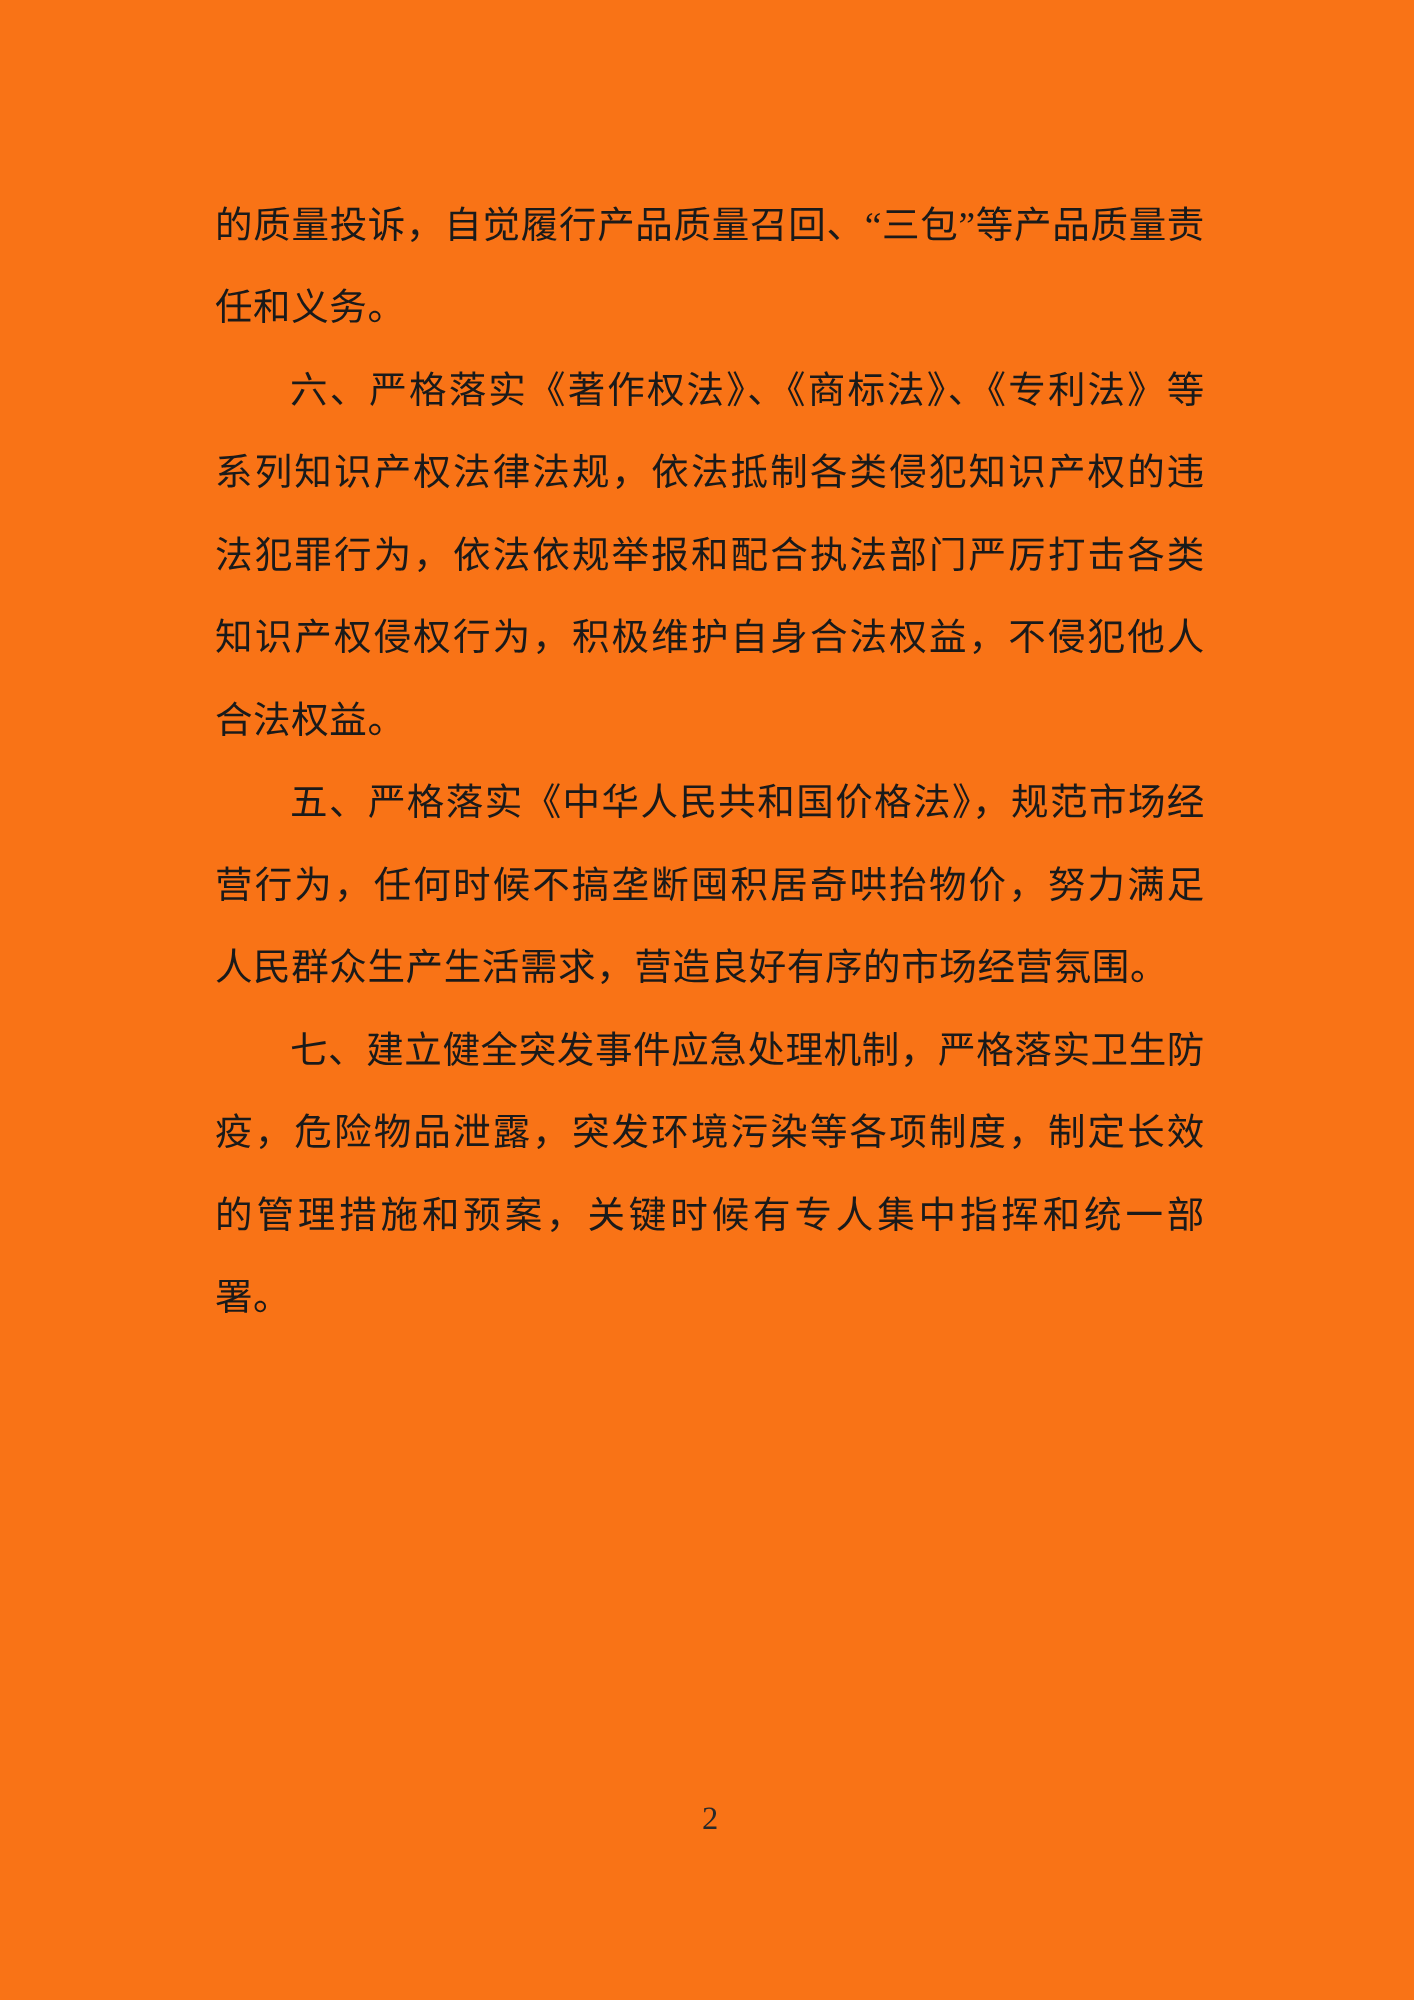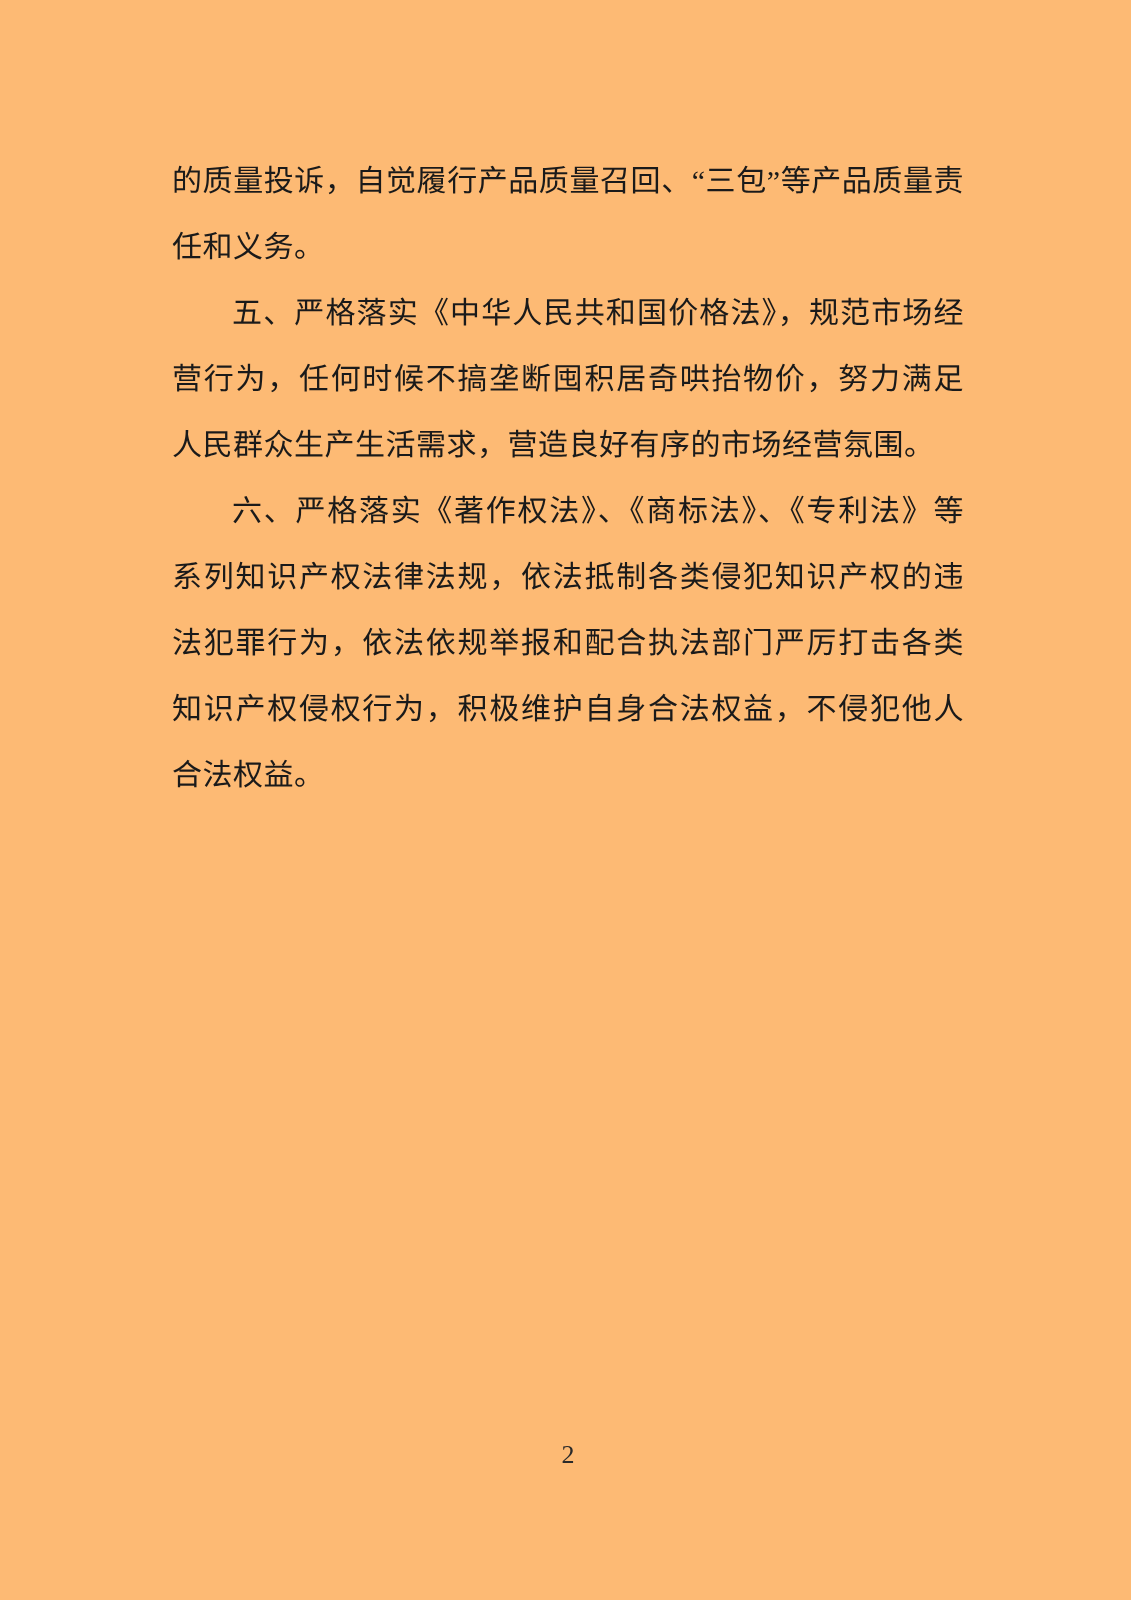--- a/index.html
+++ b/index.html
@@ -4,21 +4,21 @@
 <style>
   html, body {
     margin: 0;
     padding: 0;
     background: #ffffff;
   }
   .page {
     position: relative;
     width: 1131px;
     height: 1600px;
-    background: #fdba74;
+    background: #f97316;
     overflow: hidden;
     font-family: "Liberation Serif", "DejaVu Serif", serif;
     color: #1a1a1a;
   }
   .doc-body {
     position: absolute;
     left: 172px;
     top: 148px;
     width: 792px;
   }
@@ -48,20 +48,21 @@
     line-height: 30px;
     color: #2a2a2a;
   }
 </style>
 </head>
 <body>
 
 <div class="page">
   <div class="doc-body">
     <p class="no-indent">的质量投诉，自觉履行产品质量召回、“三包”等产品质量责任和义务。</p>
+    <p>六、严格落实《著作权法》、《商标法》、《专利法》等系列知识产权法律法规，依法抵制各类侵犯知识产权的违法犯罪行为，依法依规举报和配合执法部门严厉打击各类知识产权侵权行为，积极维护自身合法权益，不侵犯他人合法权益。</p>
     <p>五、严格落实《中华人民共和国价格法》，规范市场经营行为，任何时候不搞垄断囤积居奇哄抬物价，努力满足人民群众生产生活需求，营造良好有序的市场经营氛围。</p>
-    <p>六、严格落实《著作权法》、《商标法》、《专利法》等系列知识产权法律法规，依法抵制各类侵犯知识产权的违法犯罪行为，依法依规举报和配合执法部门严厉打击各类知识产权侵权行为，积极维护自身合法权益，不侵犯他人合法权益。</p>
+    <p>七、建立健全突发事件应急处理机制，严格落实卫生防疫，危险物品泄露，突发环境污染等各项制度，制定长效的管理措施和预案，关键时候有专人集中指挥和统一部署。</p>
   </div>
 
   <div class="page-footer">
     <span class="page-number">2</span>
   </div>
 </div>
 
 </body></html>

